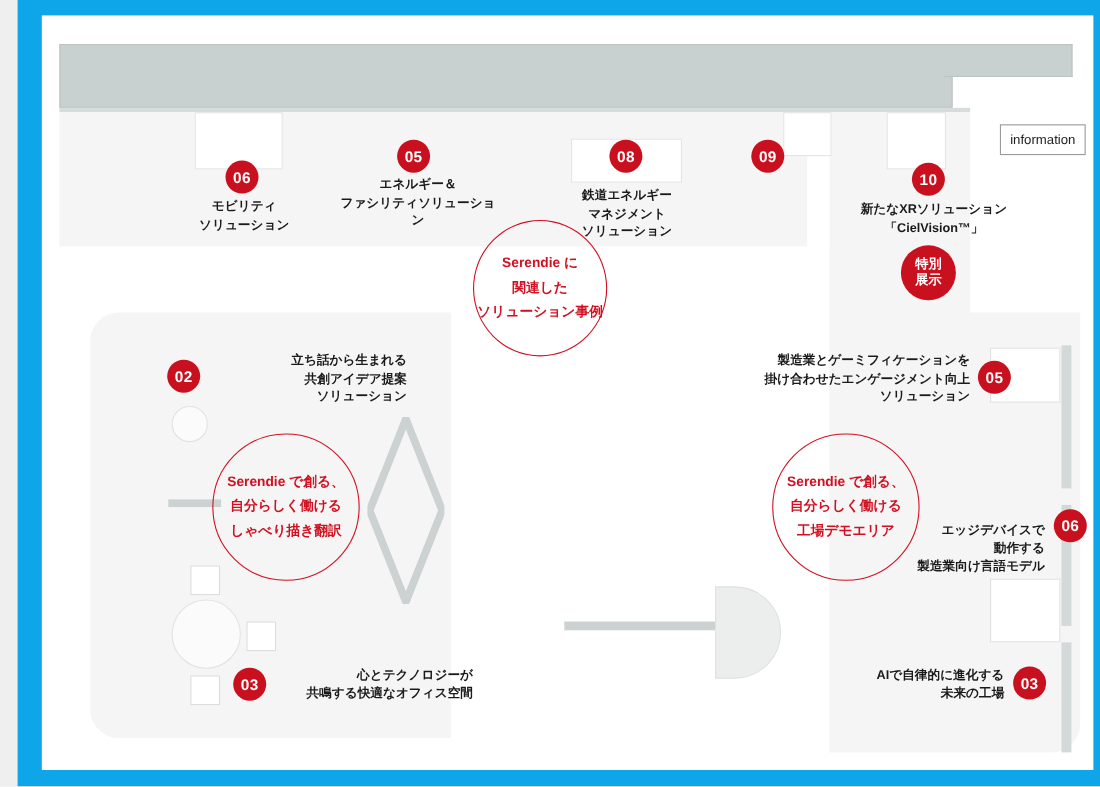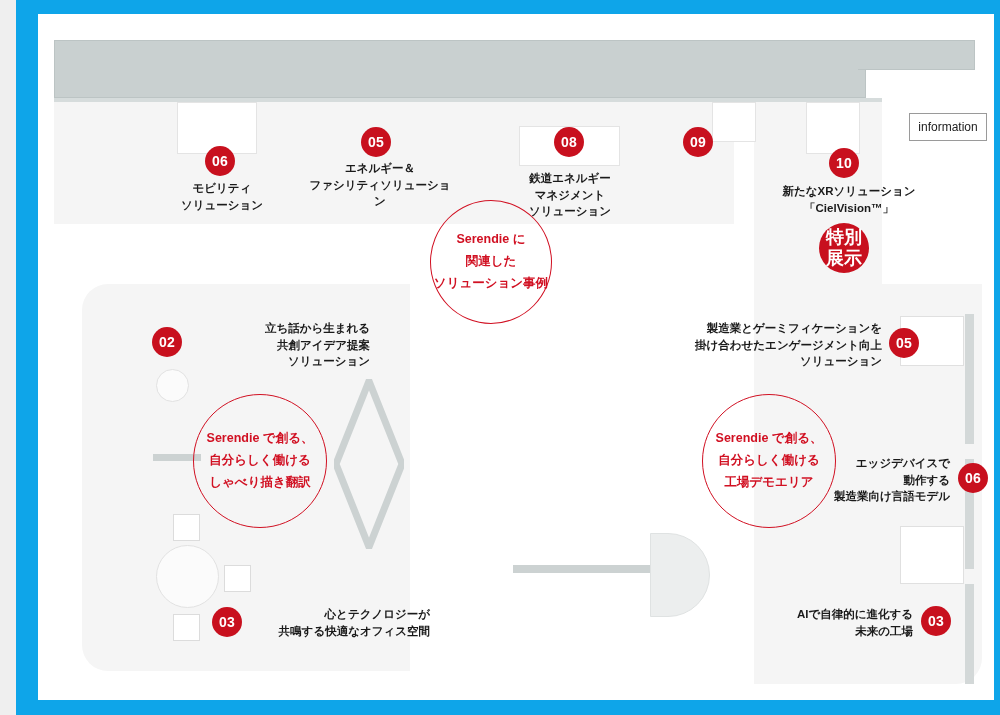--- a/index.html
+++ b/index.html
@@ -180,21 +180,21 @@
   
   .badge-special {
     left: 781px; top: 209px; width: 50px; height: 50px;
     border-radius: 50%;
     background: #c8101e;
     color: #ffffff;
     display: flex;
     flex-direction: column;
     align-items: center;
     justify-content: center;
-    font-size: 18px;
+    font-size: 12px;
     font-weight: bold;
     line-height: 1.15;
   }
 
   
   .caption {
     font-size: 11.5px;
     color: #1a1a1a;
     font-weight: bold;
     line-height: 1.45;
@@ -318,21 +318,21 @@
     <div class="abs badge badge-num" style="left:174px; top:593px;">03</div>
     <div class="abs caption left" style="left:212px; top:592px; width:180px;">心とテクノロジーが
 共鳴する快適なオフィス空間</div>
 
     <div class="abs badge badge-num" style="left:851px; top:314px;">05</div>
     <div class="abs caption right" style="left:622px; top:306px; width:222px;">製造業とゲーミフィケーションを
 掛け合わせたエンゲージメント向上
 ソリューション</div>
 
     <div class="abs badge badge-num" style="left:920px; top:449px;">06</div>
-    <div class="abs caption right" style="left:740px; top:441px; width:172px;">エッジデバイスで
+    <div class="abs caption right" style="left:740px; top:460px; width:172px;">エッジデバイスで
 動作する
 製造業向け言語モデル</div>
 
     <div class="abs badge badge-num" style="left:883px; top:592px;">03</div>
     <div class="abs caption right" style="left:700px; top:592px; width:175px;">AIで自律的に進化する
 未来の工場</div>
 
   </div>
 </div>
 

